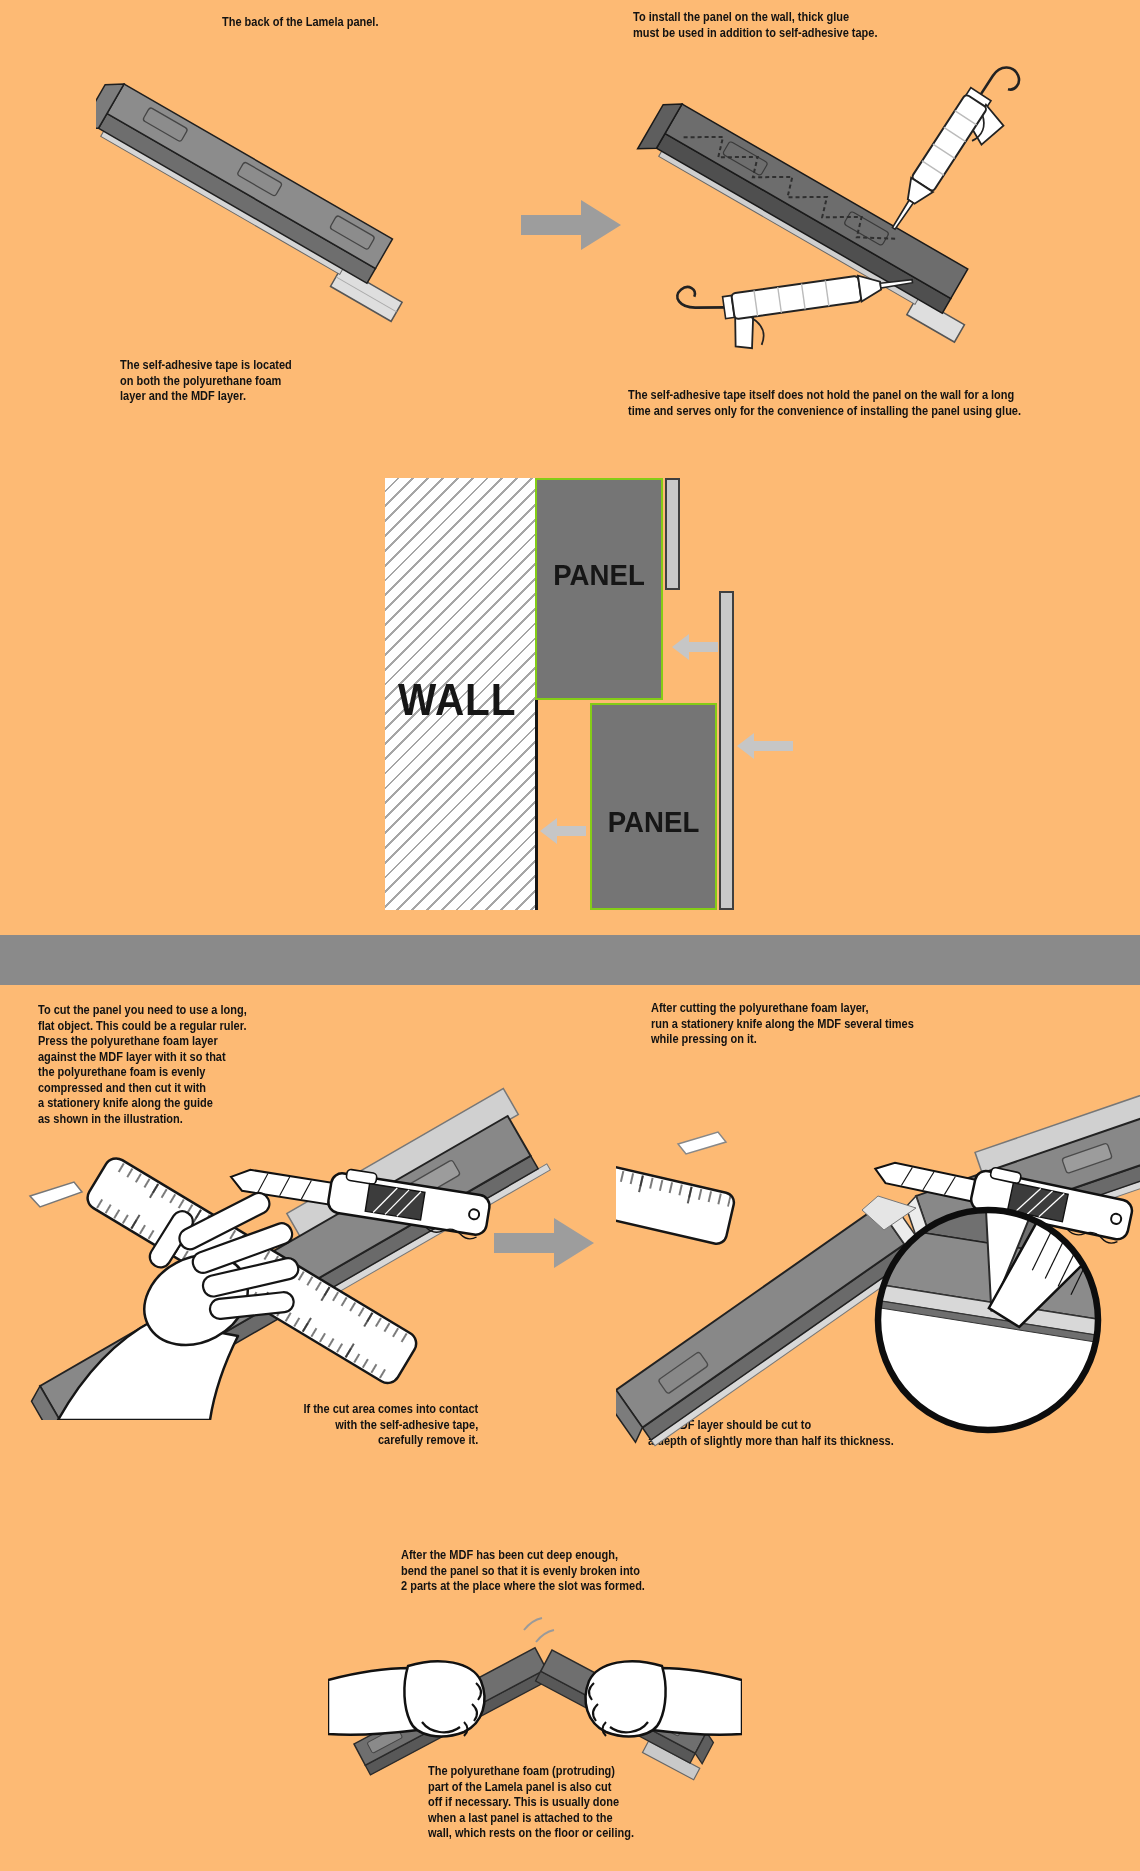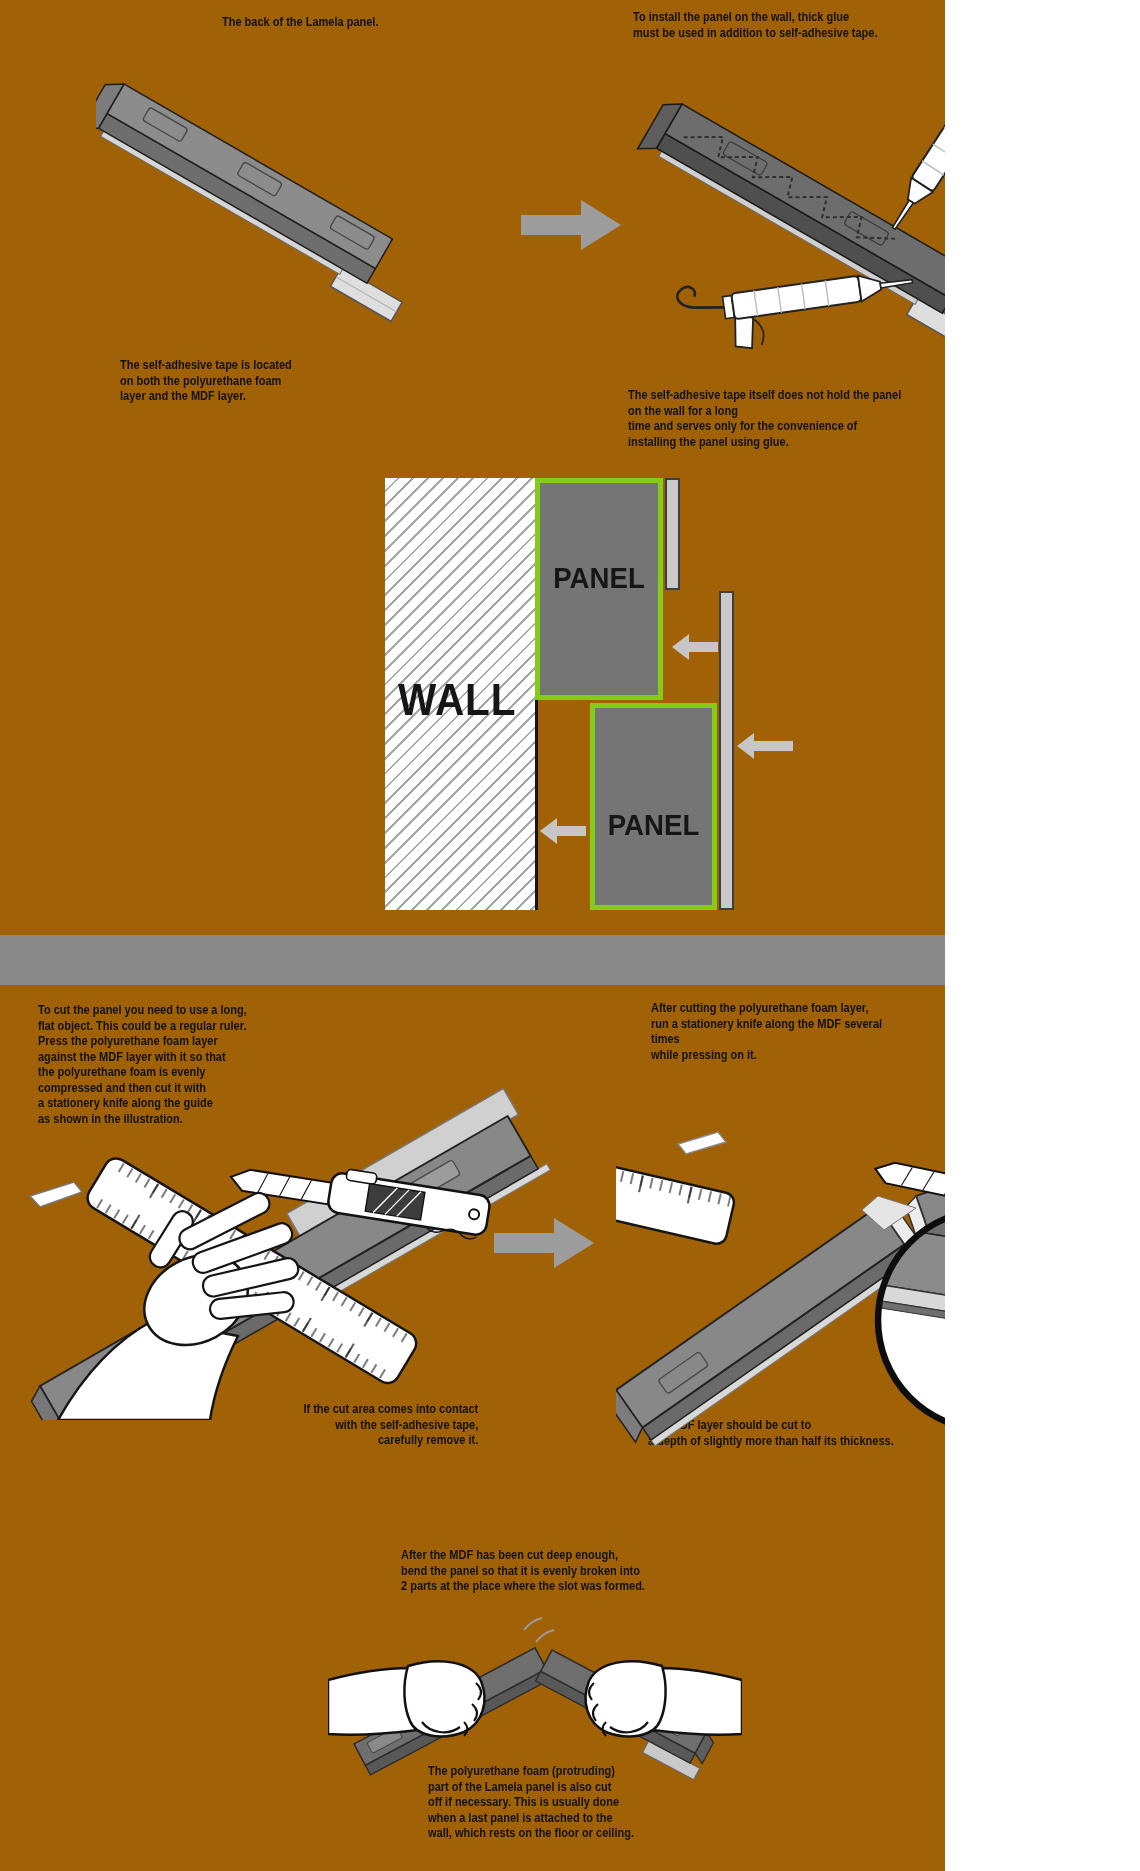--- a/index.html
+++ b/index.html
@@ -1,29 +1,29 @@
 <!DOCTYPE html>
 <html><head>
 <meta charset="utf-8">
 <style>
   html,body{margin:0;padding:0;background:#fff;}
-  .canvas{position:relative;width:945px;height:1871px;background:#a16207;overflow:hidden;
+  .canvas{position:relative;width:1140px;height:1871px;background:#fdba74;overflow:hidden;
           font-family:"Liberation Sans",sans-serif;}
   .cap{position:absolute;font-weight:bold;font-size:12.5px;line-height:1.24;color:#121212;
        white-space:pre-line;transform:scaleX(.88);transform-origin:0 0;}
   .cap.right{text-align:right;}
   svg{position:absolute;display:block;}
   
   .diagram{position:absolute;left:385px;top:478px;width:420px;height:432px;}
   .hatch{position:absolute;left:0;top:0;width:150px;height:432px;
          background:repeating-linear-gradient(135deg,#ffffff 0 8.5px,#a6a6a6 8.5px 10.5px);
          border-right:3px solid #161616;}
   .wall-label{position:absolute;left:13px;top:196px;font-size:45px;font-weight:bold;color:#161616;
               letter-spacing:1px;transform:scaleX(.9);transform-origin:0 0;}
-  .dpanel{position:absolute;background:#757575;border:5px solid #84cc16;box-sizing:border-box;}
+  .dpanel{position:absolute;background:#757575;border:2px solid #84cc16;box-sizing:border-box;}
   .p-top{left:150px;top:0;width:128px;height:222px;}
   .p-bot{left:205px;top:225px;width:127px;height:207px;}
   .plabel{display:block;text-align:center;font-size:30px;font-weight:bold;color:#161616;
           transform:scaleX(.92);}
   .p-top .plabel{margin-top:78px;}
   .p-bot .plabel{margin-top:100px;}
   .strip{position:absolute;background:#c9c9c9;border:2px solid #3f3f3f;box-sizing:border-box;}
   .s1{left:280px;top:0;width:15px;height:112px;}
   .s2{left:334px;top:113px;width:15px;height:319px;}
   .divider{position:absolute;left:0;top:935px;width:1140px;height:50px;background:#8a8a8a;}

